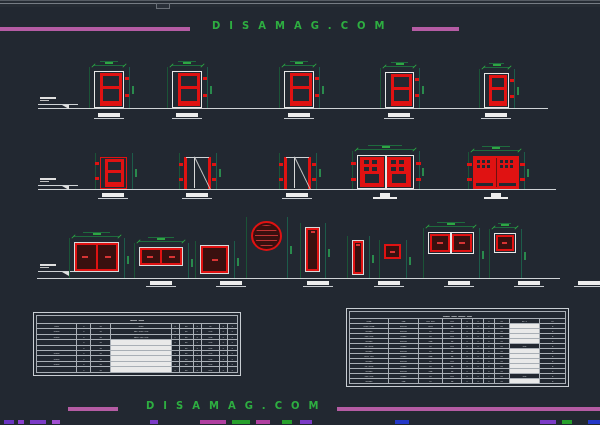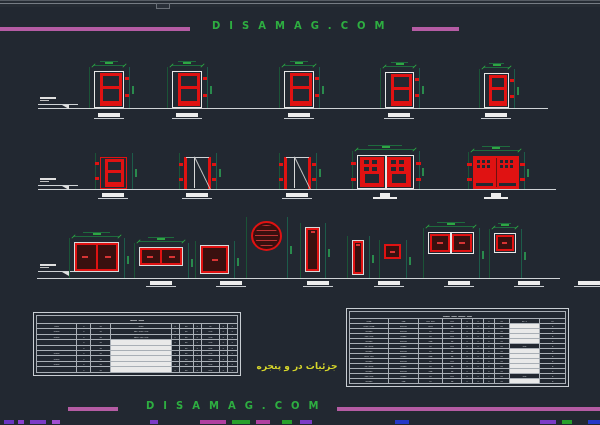--- a/index.html
+++ b/index.html
@@ -1118,21 +1118,20 @@
               <div class="cc">ـــــ</div>
             </td>
             <td>
               <div class="cc">ـ</div>
             </td>
           </tr>
         </tbody>
       </table>
     </div>
 
-  <div class="footer-label">جزئیات در و پنجره</div>
 
   <div class="mbar" id="bar-bl"></div>
   <div class="banner-text" id="wm-bottom">DISAMAG.COM</div>
   <div class="mbar" id="bar-br"></div>
 
   <div id="cutoff-row">
       <div style="position: absolute; left: 4px; top: 420px; width: 10px; height: 4px; background: rgb(106, 53, 194);"></div>
       <div style="position: absolute; left: 18px; top: 420px; width: 6px; height: 4px; background: rgb(138, 63, 208);"></div>
       <div style="position: absolute; left: 30px; top: 420px; width: 16px; height: 4px; background: rgb(123, 59, 198);"></div>
       <div style="position: absolute; left: 52px; top: 420px; width: 8px; height: 4px; background: rgb(161, 79, 208);"></div>

